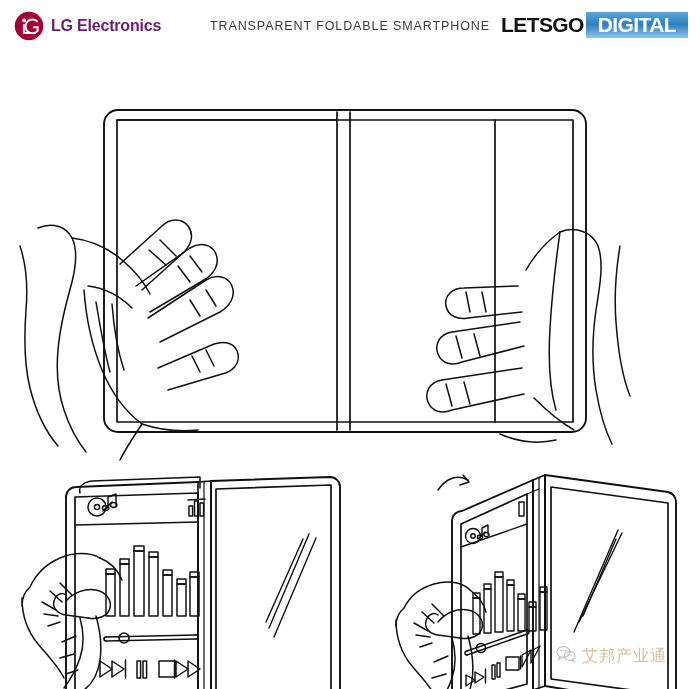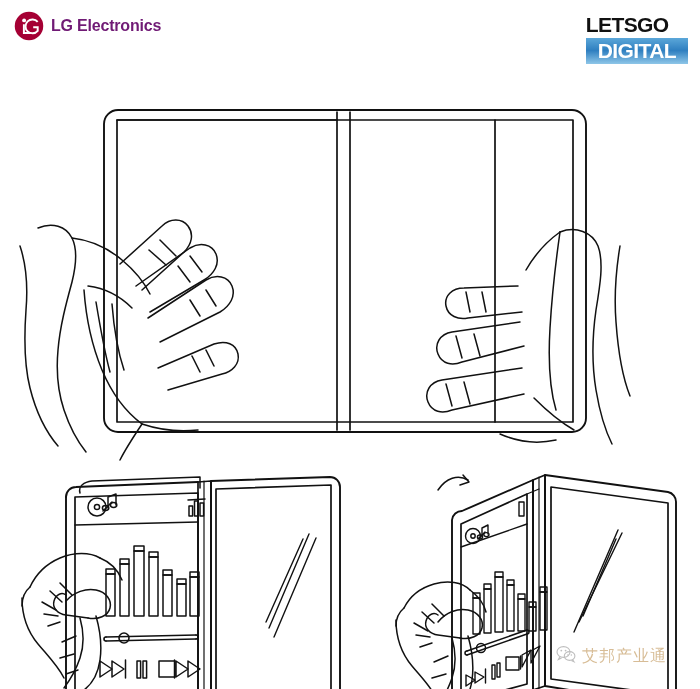--- a/index.html
+++ b/index.html
@@ -25,21 +25,21 @@
     font-size:16px;font-weight:bold;color:#701a75;
     letter-spacing:-0.2px;font-family:"Liberation Sans", sans-serif;
   }
   .page-title{
     position:absolute;left:0;top:19px;width:700px;text-align:center;
     font-size:12.5px;letter-spacing:0.9px;color:#3b3b3b;
     font-family:"Liberation Sans", sans-serif;
   }
   .lgd-block{
     position:absolute;right:12px;top:12px;
-    display:flex;align-items:stretch;height:26px;flex-direction:column;
+    display:flex;align-items:stretch;height:26px;
   }
   .lgd-letsgo{
     font-size:21px;font-weight:bold;color:#111;letter-spacing:-0.6px;
     line-height:26px;padding-right:2px;
     font-family:"Liberation Sans", sans-serif;
   }
   .lgd-digital{
     font-size:21px;font-weight:bold;color:#ffffff;letter-spacing:-0.6px;
     line-height:26px;padding:0 12px;
     background:linear-gradient(180deg,#5ba7d9 0%,#2f7fc0 48%,#8ec6e8 100%);
@@ -72,20 +72,21 @@
         <svg class="lg-logo" viewBox="0 0 40 40">
           <circle cx="20" cy="20" r="19" fill="#a50034"></circle>
           <circle cx="13.5" cy="12.5" r="2.6" fill="#ffffff"></circle>
           <path d="M13.2 17.5 L13.2 29.2 L22.5 29.2" stroke="#ffffff" stroke-width="2.6" fill="none" stroke-linecap="butt"></path>
           <path d="M31.6 14.6 A9.2 9.2 0 1 0 31.6 26.4 L31.6 21.6 L25.6 21.6" stroke="#ffffff" stroke-width="2.6" fill="none" stroke-linecap="butt"></path>
         </svg>
       </span>
       <span class="lg-word">LG Electronics</span>
     </div>
 
+    <div class="page-title">TRANSPARENT FOLDABLE SMARTPHONE</div>
 
     <div class="lgd-block">
       <span class="lgd-letsgo">LETSGO</span>
       <span class="lgd-digital">DIGITAL</span>
     </div>
   </div>
 
   <div class="art">
     <svg width="700" height="639" viewBox="0 0 700 639">
       <g fill="none" stroke="#111111" stroke-width="1.7" stroke-linecap="round" stroke-linejoin="round">

